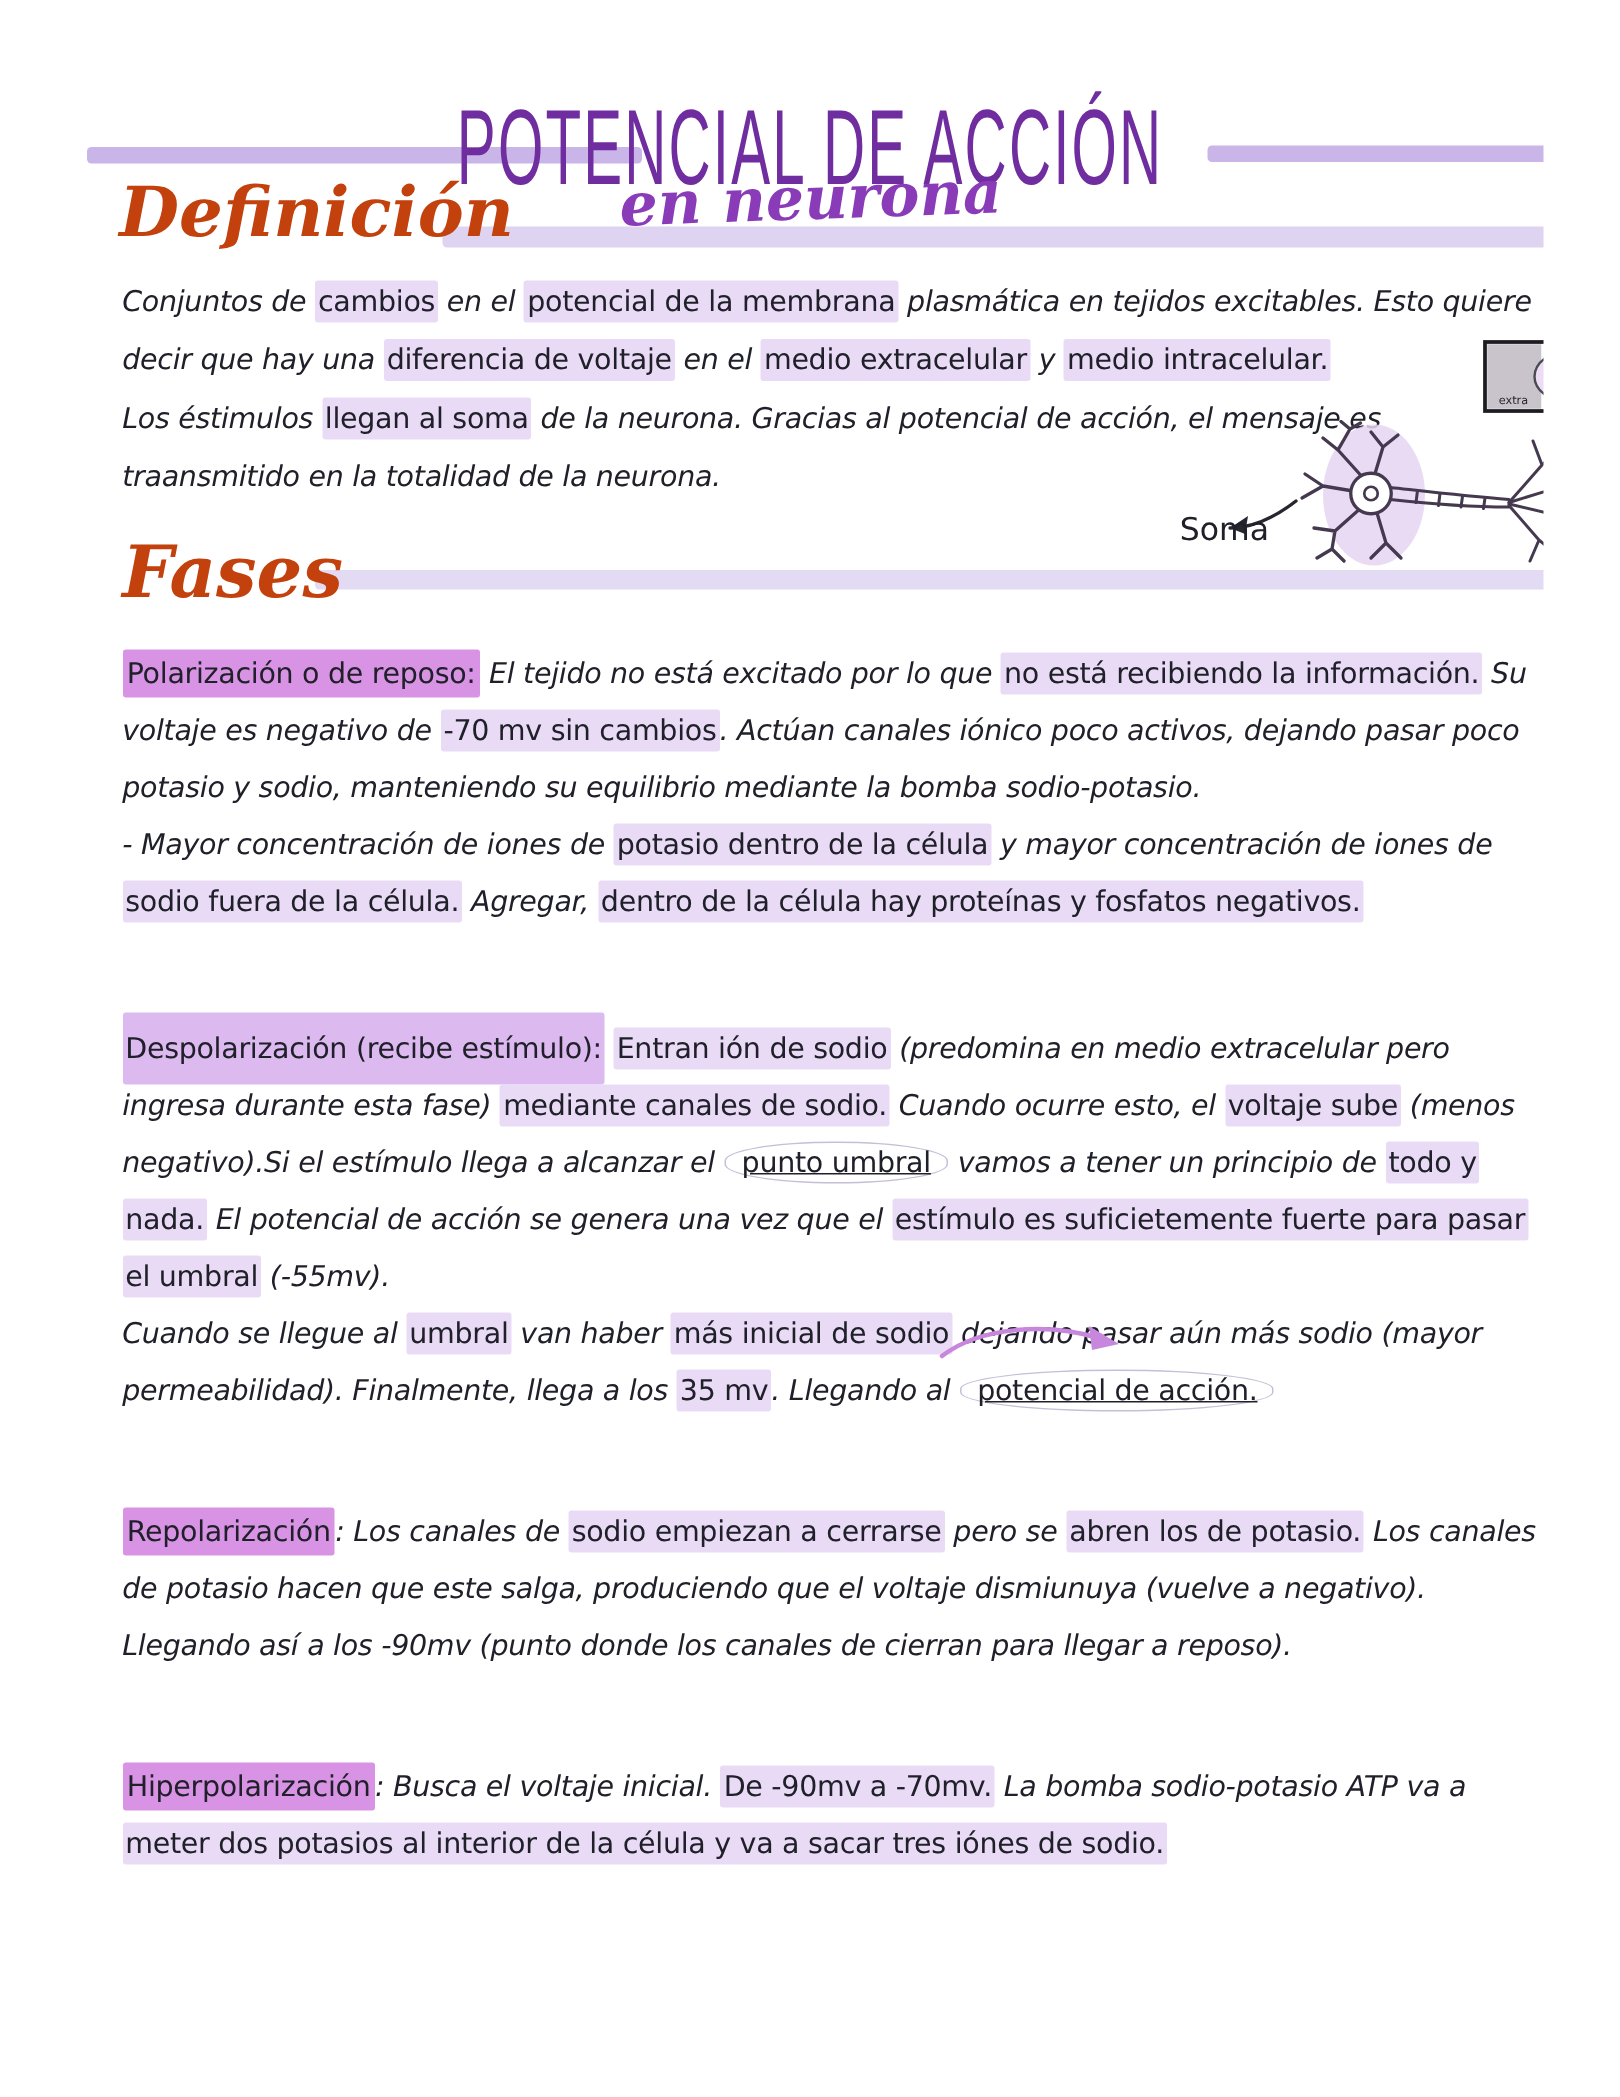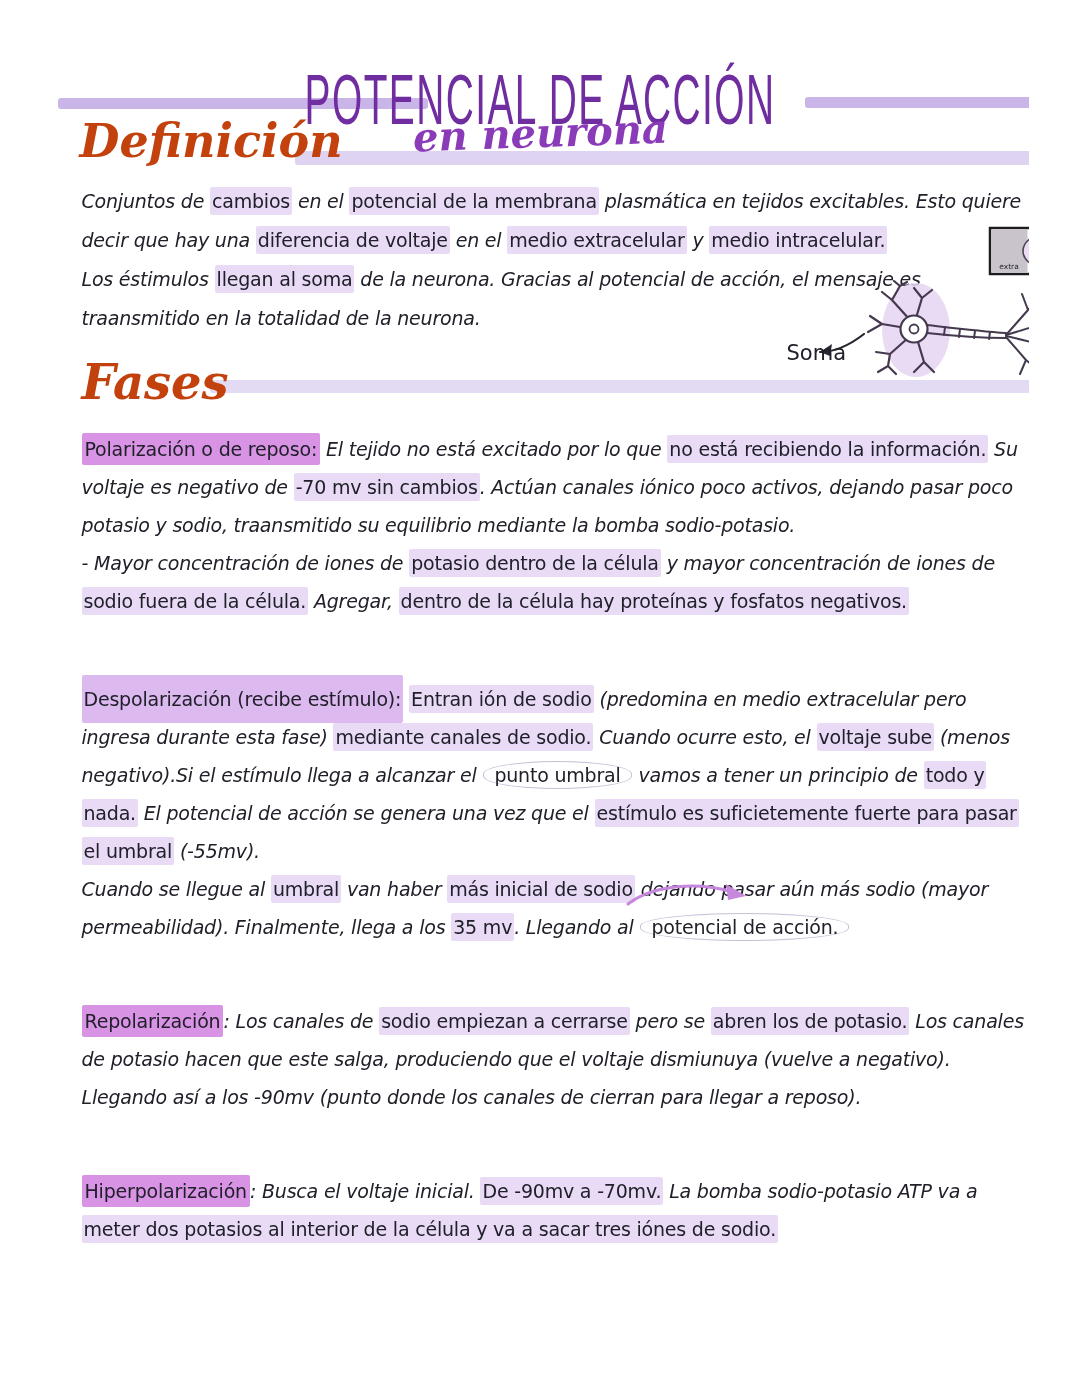--- a/index.html
+++ b/index.html
@@ -39,21 +39,21 @@
   .block-pol{top:420px;}
   .block-desp{top:670px;}
   .block-rep{top:992px;}
   .block-hip{top:1162px;}
   
   .hl-none{background:transparent;font-style:italic;}
   .hl-light{background:#e9dbf5;padding:3px 2px;border-radius:2px;text-align:center;}
   .hl-med{background:#dcb9ef;padding:13px 2px;border-radius:2px;}
   .hl-strong{background:#d893e4;padding:5px 3px;border-radius:2px;}
   .hl-circle{
-    border:1.5px solid #c6bfd8;border-radius:50% / 46%;padding:2px 10px;margin:0 1px;
+    border:1.5px solid #c6bfd8;border-radius:50% / 46%;padding:2px 10px;margin:0 1px;text-decoration:underline;
   }
   
   .fig{position:absolute;z-index:2;}
   .fig-membrane{left:936px;top:216px;width:104px;height:50px;}
   .fig-neuron{left:712px;top:270px;width:310px;height:102px;}
   .soma-label{position:absolute;left:735px;top:331px;font-size:21px;z-index:3;}
   .fig-arrow{left:572px;top:870px;width:130px;height:30px;}
 </style>
 </head>
 <body>
@@ -116,21 +116,21 @@
     </g>
   </svg>
   <div class="soma-label">Soma</div>
 
   <div class="script-head head-fases">Fases</div>
   <div class="rule rule-fases"></div>
 
   <div class="tblock block-pol">
       <div class="tline"><span class="hl-strong">Polarización o de reposo:</span><span class="hl-none"> El tejido no está excitado por lo que </span><span class="hl-light">no está recibiendo la información.</span><span class="hl-none"> Su</span></div>
       <div class="tline"><span class="hl-none">voltaje es negativo de </span><span class="hl-light">-70 mv sin cambios</span><span class="hl-none">. Actúan canales iónico poco activos, dejando pasar poco</span></div>
-      <div class="tline"><span class="hl-none">potasio y sodio, traansmitido su equilibrio mediante la bomba sodio-potasio.</span></div>
+      <div class="tline"><span class="hl-none">potasio y sodio, manteniendo su equilibrio mediante la bomba sodio-potasio.</span></div>
       <div class="tline"><span class="hl-none">- Mayor concentración de iones de </span><span class="hl-light">potasio dentro de la célula</span><span class="hl-none"> y mayor concentración de iones de</span></div>
       <div class="tline"><span class="hl-light">sodio fuera de la célula.</span><span class="hl-none"> Agregar, </span><span class="hl-light">dentro de la célula hay proteínas y fosfatos negativos.</span></div>
     </div>
   <div class="tblock block-desp">
       <div class="tline"><span class="hl-med">Despolarización (recibe estímulo):</span><span class="hl-none"> </span><span class="hl-light">Entran ión de sodio</span><span class="hl-none"> (predomina en medio extracelular pero</span></div>
       <div class="tline"><span class="hl-none">ingresa durante esta fase) </span><span class="hl-light">mediante canales de sodio.</span><span class="hl-none"> Cuando ocurre esto, el </span><span class="hl-light">voltaje sube</span><span class="hl-none"> (menos</span></div>
       <div class="tline"><span class="hl-none">negativo).Si el estímulo llega a alcanzar el </span><span class="hl-circle">punto umbral</span><span class="hl-none"> vamos a tener un principio de </span><span class="hl-light">todo y</span></div>
       <div class="tline"><span class="hl-light">nada.</span><span class="hl-none"> El potencial de acción se genera una vez que el </span><span class="hl-light">estímulo es suficietemente fuerte para pasar</span></div>
       <div class="tline"><span class="hl-light">el umbral</span><span class="hl-none"> (-55mv).</span></div>
       <div class="tline"><span class="hl-none">Cuando se llegue al </span><span class="hl-light">umbral</span><span class="hl-none"> van haber </span><span class="hl-light">más inicial de sodio</span><span class="hl-none"> dejando pasar aún más sodio (mayor</span></div>

